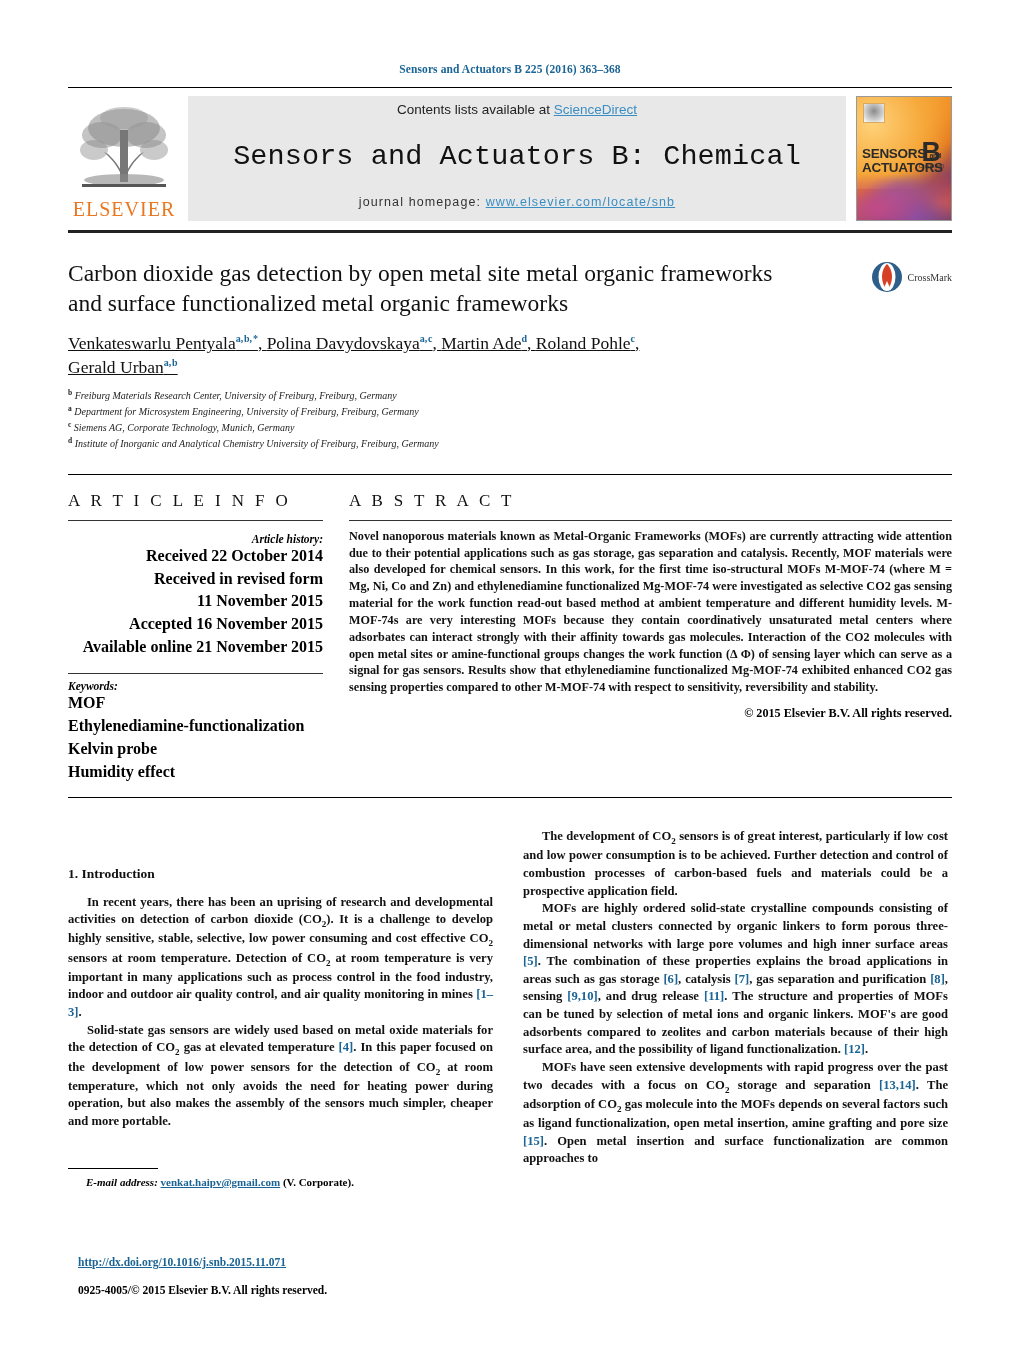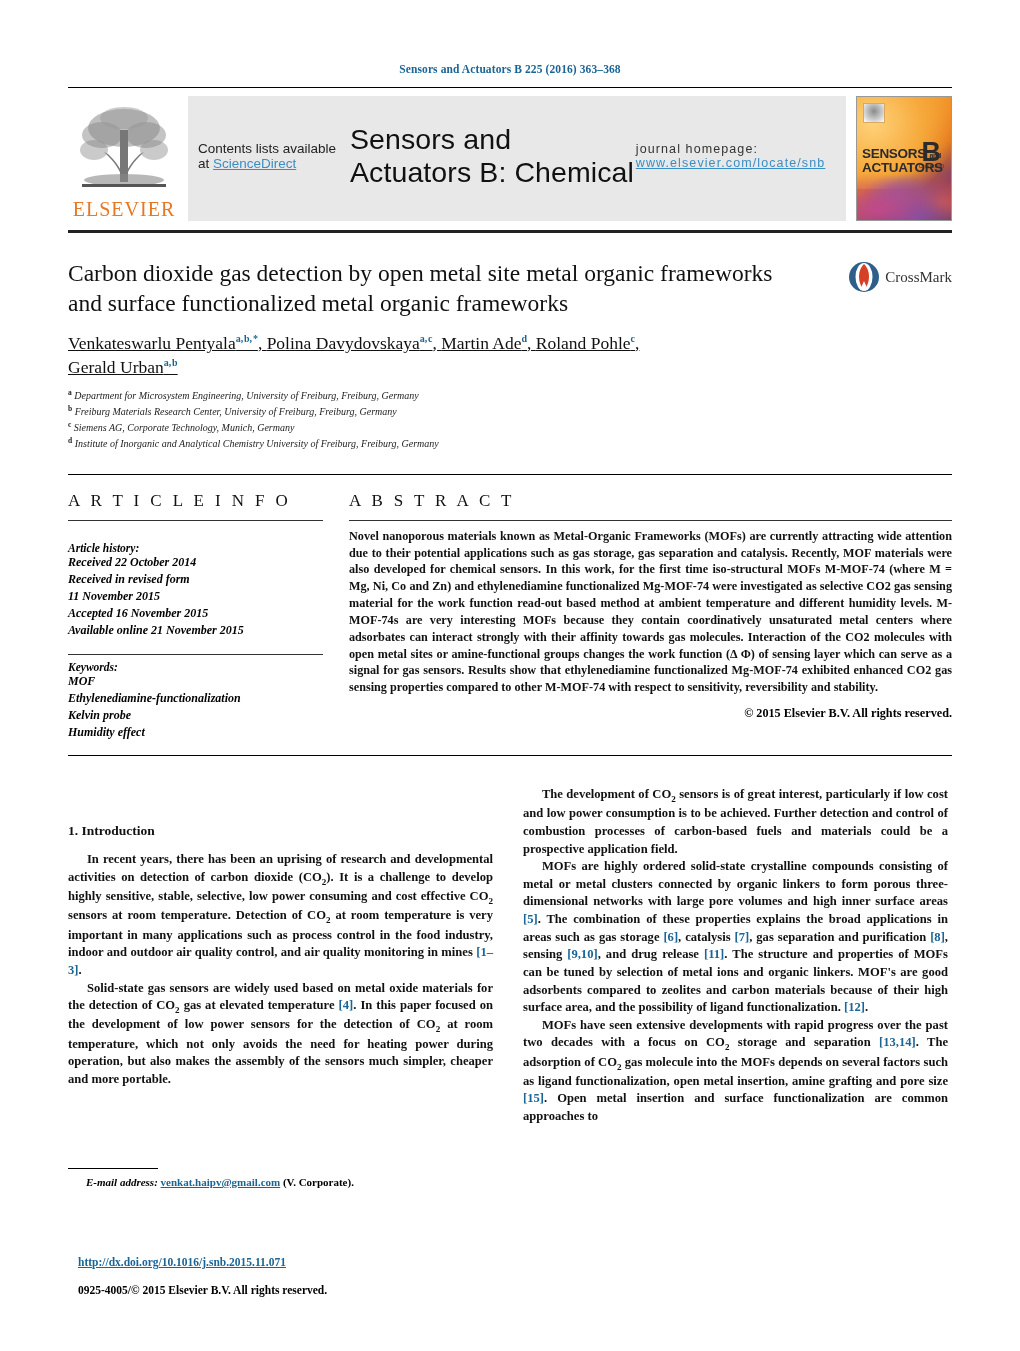--- a/index.html
+++ b/index.html
@@ -43,29 +43,29 @@
   .tree { width:100px; height:96px; }
   .elsevier-word {
     font-family:"Liberation Serif", serif;
     font-size:20px; letter-spacing:1px;
     color:#E87722; line-height:1;
     margin-top:1px;
   }
   .journal-band {
     flex:1 1 auto;
     background:#e8e8e8;
-    display:flex; flex-direction:row;
+    display:flex; flex-direction:column;
     align-items:center; justify-content:space-between;
     padding:6px 10px 12px 10px;
     margin-left:8px; margin-right:10px;
   }
   .contents-line { font-family:"Liberation Sans", sans-serif; font-size:13.5px; color:#222; }
   .contents-line .sd { color:#3a8ec4; }
   .journal-title {
-    font-family:Liberation Sans, sans-serif;
+    font-family:Liberation Mono, monospace;
     font-size:28.5px; color:#111; letter-spacing:0.1px;
   }
   .homepage {
     font-family:"Liberation Sans", sans-serif;
     font-size:12.5px; letter-spacing:1.1px; color:#333;
   }
   .homepage .url { color:#3a8ec4; }
   .cover-thumb {
     width:96px; flex:0 0 96px;
     border:1px solid #999;
@@ -107,21 +107,21 @@
   .cover-b .sub { font-size:5.5px; font-weight:normal; display:block; letter-spacing:0.3px; }
   .rule-thick { border-top:3px solid #222; margin-top:9px; }
 
   
   .titleblock { margin:26px 68px 0 68px; position:relative; }
   .crossmark {
     position:absolute; right:0; top:2px;
     display:flex; align-items:center; gap:5px;
   }
   .cm-badge { width:32px; height:32px; position:relative; }
-  .cm-label { font-family:"Liberation Serif", serif; font-size:15px; color:#333;text-align:right; }
+  .cm-label { font-family:"Liberation Serif", serif; font-size:10px; color:#333;text-align:right; }
   .article-title {
     font-family:"Liberation Serif", serif;
     font-size:23.5px; line-height:1.26; font-weight:normal;
     color:#111; max-width:720px; margin:0;
   }
   .authors {
     font-family:"Liberation Serif", serif;
     font-size:17.5px; line-height:1.35; color:#111;
     margin-top:14px; max-width:760px;text-decoration:underline;
   }
@@ -136,23 +136,23 @@
   
   .info-rule-top { margin:22px 68px 0 68px; border-top:1px solid #000; }
   .infowrap { display:flex; margin:16px 68px 0 68px; gap:26px; }
   .col-info { width:255px; flex:0 0 255px; }
   .col-abs { flex:1 1 auto; }
   .sec-head {
     font-family:"Liberation Serif", serif; font-weight:normal;
     font-size:17px; letter-spacing:3.4px; color:#111;
   }
   .hair { border-top:0.9px solid #333; margin-top:9px; }
-  .inf-block { margin-top:21px; }
+  .inf-block { margin-top:12px;text-align:right; }
   .inf-title { font-style:italic; font-size:11.5px; font-weight:bold; }
-  .inf-line { font-size:12px; line-height:1.42; font-weight:bold;font-style:italic; }
+  .inf-line { font-size:16px; line-height:1.42; font-weight:bold; }
   .kw-block { margin-top:14px; }
   .abs-body {
     font-size:12.2px; line-height:1.38; text-align:justify; font-weight:bold;
     margin-top:7px; color:#111;
   }
   .abs-copy { text-align:right; margin-top:10px; font-size:12.2px; font-weight:bold; }
   .rule-after-abs { margin:14px 68px 0 68px; border-top:1.6px solid #000; }
 
   
   .body-cols {
@@ -256,22 +256,22 @@
     </div>
 
     <h1 class="article-title">Carbon dioxide gas detection by open metal site metal organic frameworks and surface functionalized metal organic frameworks</h1>
 
     <div class="authors">
       <span>Venkateswarlu Pentyala<sup>a, b, *</sup></span>, <span>Polina Davydovskaya<sup>a, c</sup></span>, <span>Martin Ade<sup>d</sup></span>, <span>Roland Pohle<sup>c</sup></span>,<br>
       <span>Gerald Urban<sup>a, b</sup></span>
     </div>
 
     <div class="affils">
+      <div class="affil"><sup>b</sup> <span>Freiburg Materials Research Center, University of Freiburg, Freiburg, Germany</span></div>
       <div class="affil"><sup>a</sup> <span>Department for Microsystem Engineering, University of Freiburg, Freiburg, Germany</span></div>
-      <div class="affil"><sup>b</sup> <span>Freiburg Materials Research Center, University of Freiburg, Freiburg, Germany</span></div>
       <div class="affil"><sup>c</sup> <span>Siemens AG, Corporate Technology, Munich, Germany</span></div>
       <div class="affil"><sup>d</sup> <span>Institute of Inorganic and Analytical Chemistry University of Freiburg, Freiburg, Germany</span></div>
     </div>
   </div>
 
   <div class="info-rule-top"></div>
   <div class="infowrap">
 
     <div class="col-info">
       <div class="sec-head">A R T I C L E    I N F O</div>

